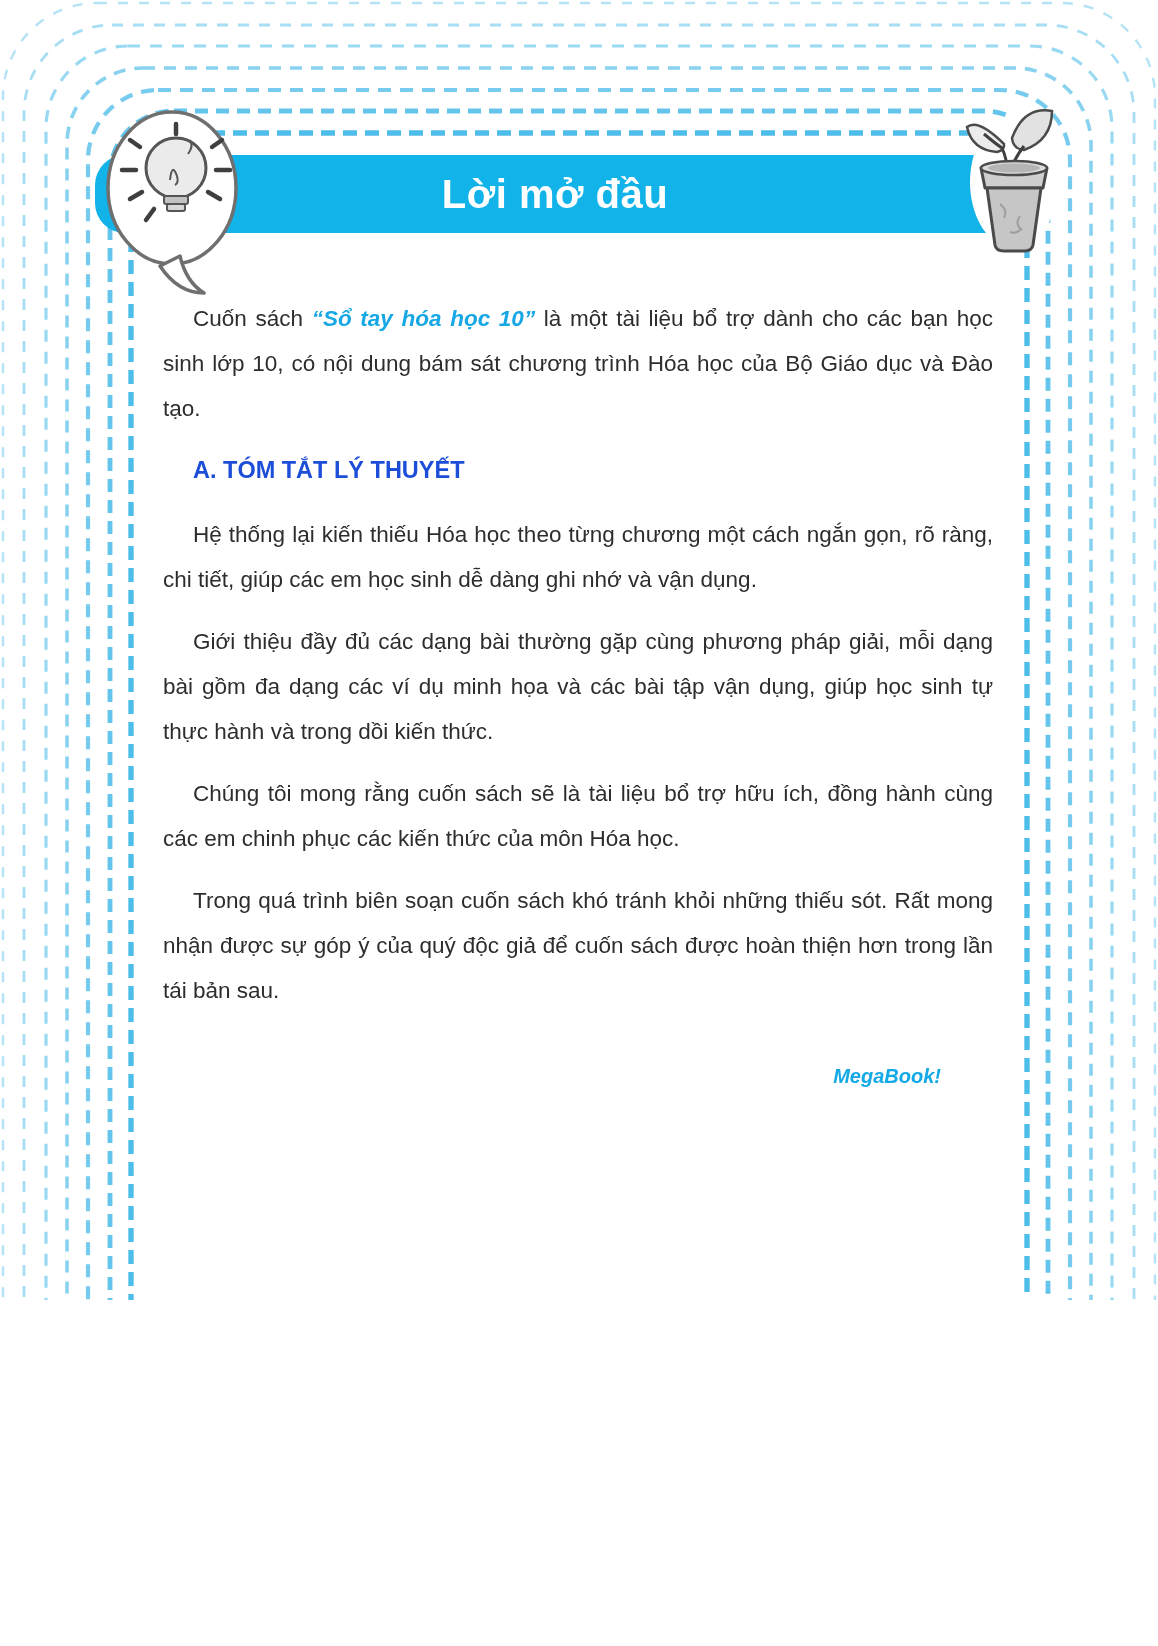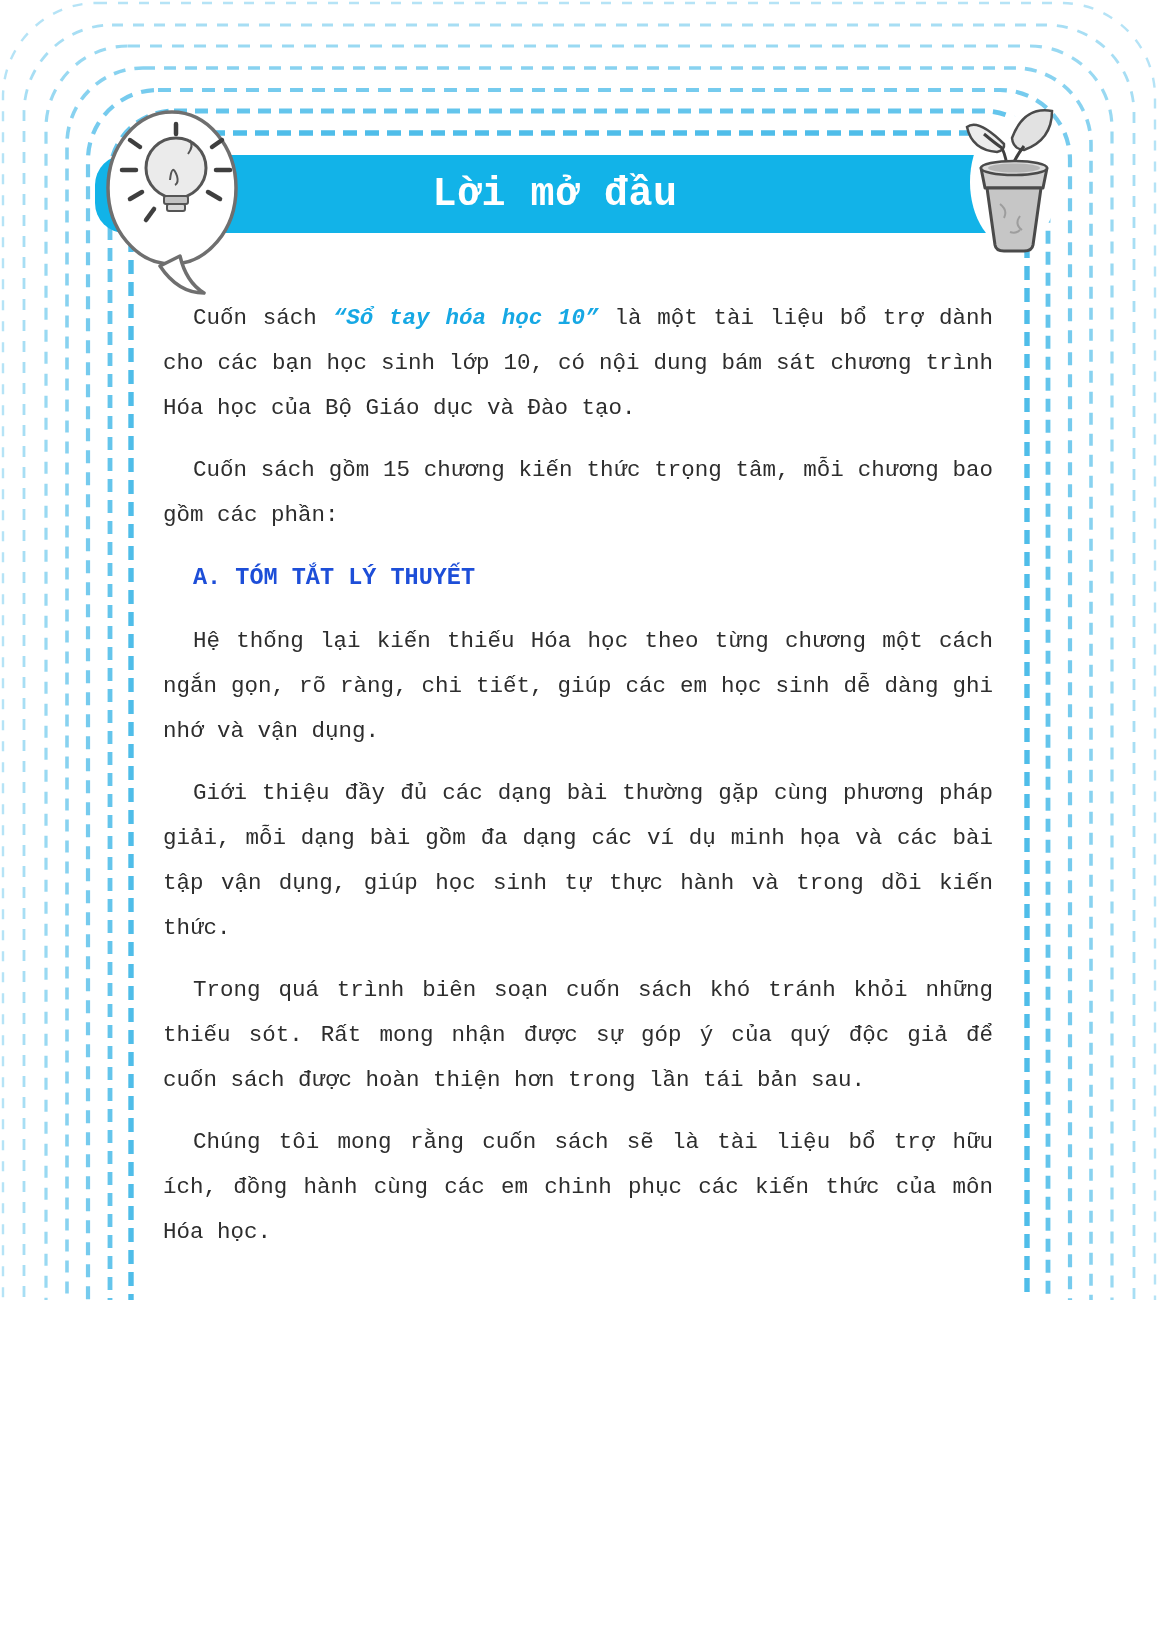--- a/index.html
+++ b/index.html
@@ -1,18 +1,18 @@
 <!DOCTYPE html>
 <html><head>
 <meta charset="utf-8">
 <style>
   html,body{margin:0;padding:0;background:#ffffff;}
   .page{
     position:relative;width:1158px;height:1300px;overflow:hidden;
-    background:#ffffff;font-family:Liberation Mono, monospace;
+    background:#ffffff;font-family:Liberation Sans, sans-serif;
   }
   .borders{position:absolute;left:0;top:0;z-index:1;}
   .banner{
     position:absolute;left:95px;top:155px;width:920px;height:78px;
     background:#12b3e8;border-radius:30px;z-index:3;
     display:flex;align-items:center;justify-content:center;
   }
   .banner .title{
     color:#ffffff;font-size:40px;font-weight:bold;letter-spacing:.5px;
   }
@@ -81,26 +81,25 @@
     <path d="M40 44 Q45 55 45 66 M62 42 Q52 55 49 66 M22 30 Q34 40 40 44" fill="none" stroke="#3f3f3f" stroke-width="3"></path>
     <path d="M19 64 L 85 64 L 81 84 L 23 84 Z" fill="#cfcfcf" stroke="#4a4a4a" stroke-width="3" stroke-linejoin="round"></path>
     <ellipse cx="52" cy="64" rx="33" ry="7" fill="#dcdcdc" stroke="#4a4a4a" stroke-width="2.5"></ellipse>
     <ellipse cx="52" cy="64" rx="26" ry="4.5" fill="#b5b5b5"></ellipse>
     <path d="M25 84 L 79 84 L 71 141 Q 70 147 62 147 L 42 147 Q 34 147 33 141 Z" fill="#c6c6c6" stroke="#4a4a4a" stroke-width="3" stroke-linejoin="round"></path>
     <path d="M38 100 q8 6 4 14 M58 112 q-6 8 2 14 M48 128 q6 2 10 -2" fill="none" stroke="#9d9d9d" stroke-width="2"></path>
   </svg>
 
   <div class="content">
       <p><span>Cuốn sách </span><span class="hl">“Sổ tay hóa học 10”</span><span> là một tài liệu bổ trợ dành cho các bạn học sinh lớp 10, có nội dung bám sát chương trình Hóa học của Bộ Giáo dục và Đào tạo.</span></p>
-      <p>Cuốn sách gồm 15 chương kiến thức trọng tâm, mỗi chương bao gồm các phần:</p>
       <div class="heading">A. TÓM TẮT LÝ THUYẾT</div>
       <p>Hệ thống lại kiến thiếu Hóa học theo từng chương một cách ngắn gọn, rõ ràng, chi tiết, giúp các em học sinh dễ dàng ghi nhớ và vận dụng.</p>
       <p>Giới thiệu đầy đủ các dạng bài thường gặp cùng phương pháp giải, mỗi dạng bài gồm đa dạng các ví dụ minh họa và các bài tập vận dụng, giúp học sinh tự thực hành và trong dồi kiến thức.</p>
+      <p>Chúng tôi mong rằng cuốn sách sẽ là tài liệu bổ trợ hữu ích, đồng hành cùng các em chinh phục các kiến thức của môn Hóa học.</p>
       <p>Trong quá trình biên soạn cuốn sách khó tránh khỏi những thiếu sót. Rất mong nhận được sự góp ý của quý độc giả để cuốn sách được hoàn thiện hơn trong lần tái bản sau.</p>
-      <p>Chúng tôi mong rằng cuốn sách sẽ là tài liệu bổ trợ hữu ích, đồng hành cùng các em chinh phục các kiến thức của môn Hóa học.</p>
       <div class="signature">MegaBook!</div>
     </div>
 
   <svg class="icon" style="left:970px;top:1380px" width="78" height="78" viewBox="0 0 78 78">
     <g stroke="#4f4f4f" stroke-width="7" stroke-linecap="round">
       <line x1="39" y1="8" x2="39" y2="16"></line>
         <line x1="39" y1="62" x2="39" y2="70"></line>
       <line x1="8" y1="39" x2="16" y2="39"></line>
         <line x1="62" y1="39" x2="70" y2="39"></line>
       <line x1="17" y1="17" x2="23" y2="23"></line>

